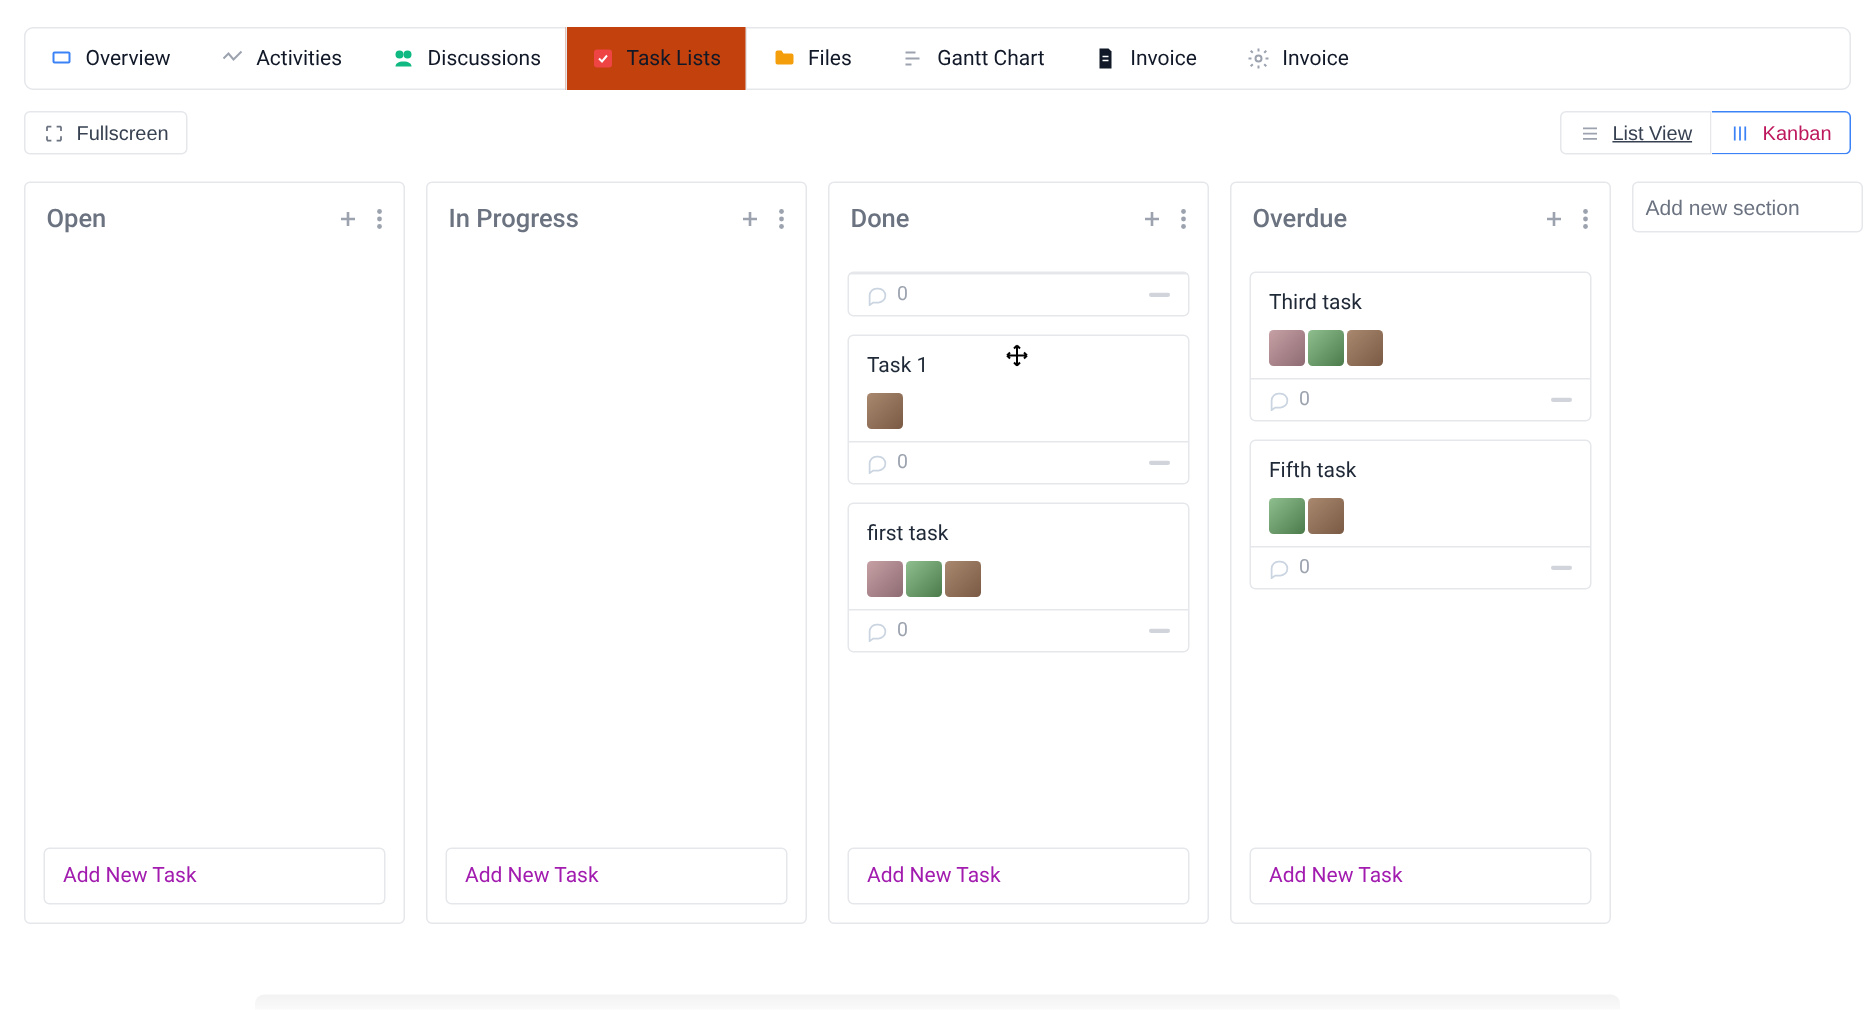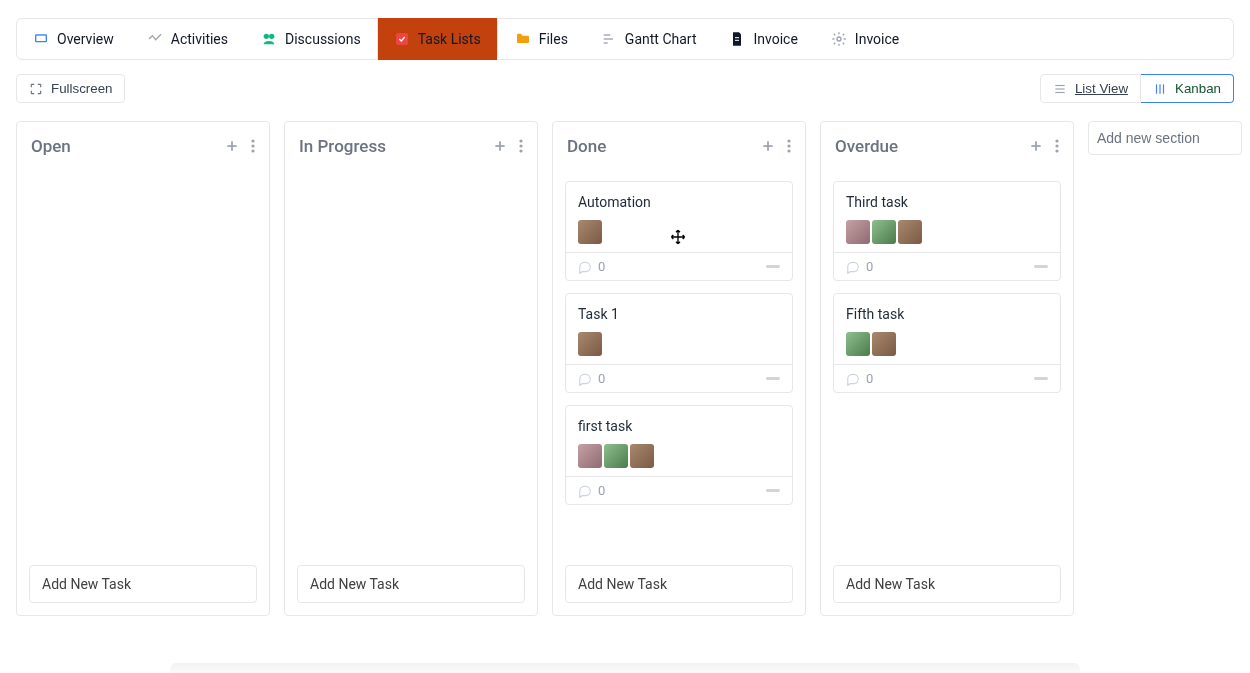--- a/index.html
+++ b/index.html
@@ -10,38 +10,38 @@
   .tab+.tab{border-left:1px solid transparent;}
   .tab.active{border:1px solid #e5e7eb;border-top:none;border-bottom:none;margin:-1px 0;background:#c2410c;border-radius:0;}
   .tab .ico{width:16px;height:16px;display:inline-flex;align-items:center;justify-content:center;}
   
   .toolbar{display:flex;justify-content:space-between;align-items:center;margin:14px 16px 0 16px;}
   .btn{display:inline-flex;align-items:center;gap:8px;border:1px solid #e5e7eb;border-radius:4px;padding:6px 12px;background:#fff;cursor:pointer;color:#374151;}
   .btn-group{display:flex;}
   .btn-group .btn{border-radius:0;}
   .btn-group .btn:first-child{border-top-left-radius:4px;border-bottom-left-radius:4px;text-decoration:underline;}
   .btn-group .btn:last-child{border-top-right-radius:4px;border-bottom-right-radius:4px;border-left:none;}
-  .btn.active{border-color:#3b82f6;color:#14532d;}
+  .btn.active{border-color:#3b82f6;color:#be185d;}
   
   .board{display:flex;gap:14px;padding:18px 16px 0 16px;align-items:flex-start;}
   .column{width:254px;flex:0 0 254px;border:1px solid #e5e7eb;border-radius:4px;display:flex;flex-direction:column;min-height:495px;}
   .col-head{display:flex;align-items:center;justify-content:space-between;padding:14px 14px;color:#6b7280;font-size:17px;font-weight:500;border-bottom:1px solid transparent;}
   .col-head .actions{display:flex;gap:12px;color:#9ca3af;}
   .col-body{flex:1;padding:10px 12px;}
   .card{border:1px solid #e5e7eb;border-radius:4px;margin-bottom:12px;background:#fff;}
   .card-top{padding:12px 12px 8px 12px;}
   .card-title{color:#1f2937;margin-bottom:10px;}
   .avatars{display:flex;gap:2px;}
   .avatar{width:24px;height:24px;border-radius:3px;display:inline-block;}
   .av-person{background:linear-gradient(135deg,#c6a0a4 0%,#8e6b73 100%);}
   .av-dragon{background:linear-gradient(135deg,#8fbf8f 0%,#4b7b4b 100%);}
   .av-bug{background:linear-gradient(135deg,#a9886f 0%,#7a5a44 100%);}
   .card-foot{display:flex;align-items:center;justify-content:space-between;border-top:1px solid #e5e7eb;padding:6px 12px;color:#9ca3af;font-size:13px;}
   .card-foot .left{display:flex;align-items:center;gap:6px;}
-  .add-task{margin:10px 12px 12px 12px;border:1px solid #e5e7eb;border-radius:4px;padding:10px 12px;color:#404040;cursor:text;}
+  .add-task{margin:10px 12px 12px 12px;border:1px solid #e5e7eb;border-radius:4px;padding:10px 12px;color:#a21caf;cursor:text;}
   .new-section{flex:0 0 154px;}
   .new-section input{width:154px;border:1px solid #e5e7eb;border-radius:4px;padding:8px 8px;color:#6b7280;font-size:14px;}
   .new-section input::placeholder{color:#6b7280;}
   
   .move-cursor{position:absolute;left:670px;top:229px;font-size:16px;color:#111;pointer-events:none;}
   .bottom-shadow{position:absolute;left:170px;right:170px;bottom:0;height:10px;background:linear-gradient(to bottom,rgba(0,0,0,0.05),rgba(0,0,0,0.02));border-radius:6px 6px 0 0;}
   svg{display:block;}
 </style>
 </head>
 <body>
@@ -214,26 +214,20 @@
             <svg width="4" height="14" viewBox="0 0 4 14">
               <circle cx="2" cy="2" r="1.6" fill="#9ca3af"></circle>
               <circle cx="2" cy="7" r="1.6" fill="#9ca3af"></circle>
               <circle cx="2" cy="12" r="1.6" fill="#9ca3af"></circle>
             </svg>
           </span>
         </span>
       </div>
       <div class="col-body">
         <div class="card">
-          <div class="card-top">
-            <div class="card-title">Automation</div>
-            <div class="avatars">
-              <span class="avatar av-bug"></span>
-            </div>
-          </div>
           <div class="card-foot">
             <span class="left">
               <span>
                 <svg width="14" height="14" viewBox="0 0 24 24" fill="none" stroke="#cbd5e1" stroke-width="2">
                   <path d="M21 12a8 8 0 01-8 8H7l-4 3V12a8 8 0 018-8h2a8 8 0 018 8z"></path>
                 </svg>
               </span>
               <span>0</span>
             </span>
             <span>

